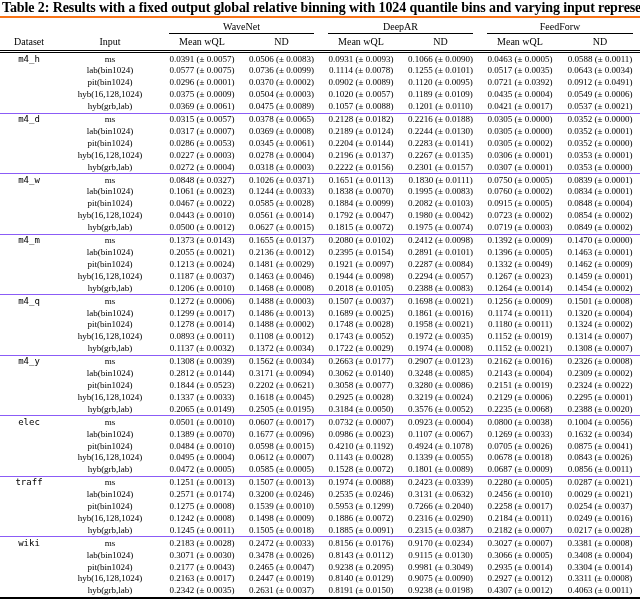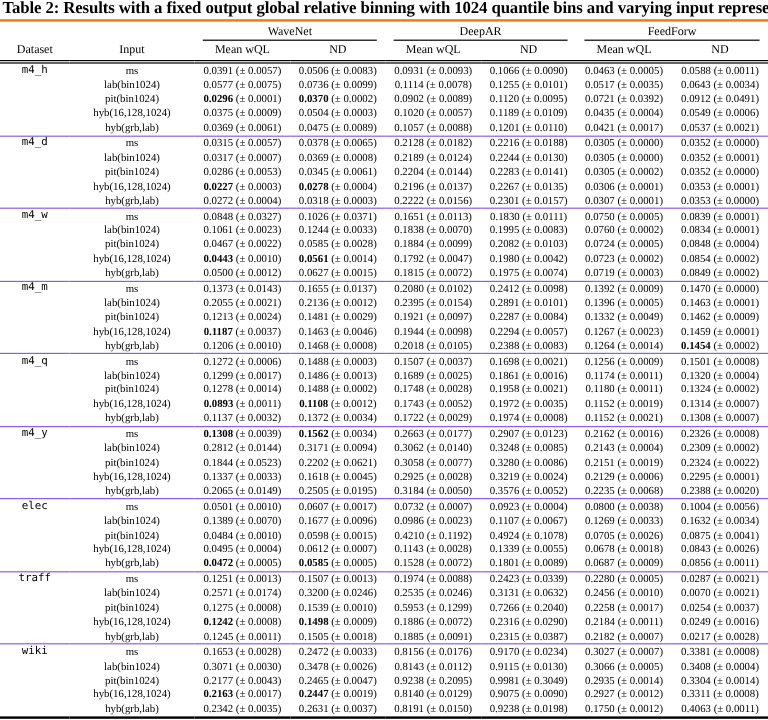--- a/index.html
+++ b/index.html
@@ -12,21 +12,21 @@
   table { width:640px; border-collapse:collapse; table-layout:fixed; border-bottom:2px solid #000; }
   th { font-weight:normal; }
   th.group { font-size:10px; padding:3px 0 2px; position:relative;margin-top:15px; }
   th.group::after { content:""; position:absolute; left:7px; right:7px; bottom:0; border-bottom:1px solid #000; }
   th.sub { font-size:10px; padding:2px 0 3px; vertical-align:bottom; }
   tr.dblrule td { height:2px; padding:0; border-top:1px solid #000; border-bottom:1px solid #000; }
   tbody.block { border-top:1px solid #8b5cf6; }
   tbody.block td { text-align:center; font-size:9px; line-height:10.9px; padding:0.5px 0; white-space:nowrap; }
   td.ds { font-family:"DejaVu Sans Mono", monospace; font-size:8.6px; vertical-align:top; padding-top:2px; }
   td.inp { font-size:9px;margin-top:24px; }
-  .v.b { font-weight:bold;text-align:right; }
+  .v.b { font-weight:normal;text-align:right; }
 </style>
 </head>
 <body>
 
 <div class="title">Table 2: Results with a fixed output global relative binning with 1024 quantile bins and varying input representations.</div>
 
 <table id="tbl">
   <colgroup>
     <col style="width:58px">
       <col style="width:104px">
@@ -174,21 +174,21 @@
         <td class="val"><span class="v">0.1995</span> (± 0.0083)</td>
         <td class="val"><span class="v">0.0760</span> (± 0.0002)</td>
         <td class="val"><span class="v">0.0834</span> (± 0.0001)</td>
       </tr>
       <tr>
         <td class="inp">pit(bin1024)</td>
         <td class="val"><span class="v">0.0467</span> (± 0.0022)</td>
         <td class="val"><span class="v">0.0585</span> (± 0.0028)</td>
         <td class="val"><span class="v">0.1884</span> (± 0.0099)</td>
         <td class="val"><span class="v">0.2082</span> (± 0.0103)</td>
-        <td class="val"><span class="v">0.0724</span> (± 0.0005)</td>
+        <td class="val"><span class="v">0.0915</span> (± 0.0005)</td>
         <td class="val"><span class="v">0.0848</span> (± 0.0004)</td>
       </tr>
       <tr>
         <td class="inp">hyb(16,128,1024)</td>
         <td class="val"><span class="v b">0.0443</span> (± 0.0010)</td>
         <td class="val"><span class="v b">0.0561</span> (± 0.0014)</td>
         <td class="val"><span class="v">0.1792</span> (± 0.0047)</td>
         <td class="val"><span class="v">0.1980</span> (± 0.0042)</td>
         <td class="val"><span class="v">0.0723</span> (± 0.0002)</td>
         <td class="val"><span class="v">0.0854</span> (± 0.0002)</td>
@@ -406,21 +406,21 @@
         <td class="val"><span class="v">0.2280</span> (± 0.0005)</td>
         <td class="val"><span class="v">0.0287</span> (± 0.0021)</td>
       </tr>
       <tr>
         <td class="inp">lab(bin1024)</td>
         <td class="val"><span class="v">0.2571</span> (± 0.0174)</td>
         <td class="val"><span class="v">0.3200</span> (± 0.0246)</td>
         <td class="val"><span class="v">0.2535</span> (± 0.0246)</td>
         <td class="val"><span class="v">0.3131</span> (± 0.0632)</td>
         <td class="val"><span class="v">0.2456</span> (± 0.0010)</td>
-        <td class="val"><span class="v">0.0070</span> (± 0.0021)</td>
+        <td class="val"><span class="v">0.0029</span> (± 0.0021)</td>
       </tr>
       <tr>
         <td class="inp">pit(bin1024)</td>
         <td class="val"><span class="v">0.1275</span> (± 0.0008)</td>
         <td class="val"><span class="v">0.1539</span> (± 0.0010)</td>
         <td class="val"><span class="v">0.5953</span> (± 0.1299)</td>
         <td class="val"><span class="v">0.7266</span> (± 0.2040)</td>
         <td class="val"><span class="v">0.2258</span> (± 0.0017)</td>
         <td class="val"><span class="v">0.0254</span> (± 0.0037)</td>
       </tr>
@@ -440,21 +440,21 @@
         <td class="val"><span class="v">0.1885</span> (± 0.0091)</td>
         <td class="val"><span class="v">0.2315</span> (± 0.0387)</td>
         <td class="val"><span class="v">0.2182</span> (± 0.0007)</td>
         <td class="val"><span class="v">0.0217</span> (± 0.0028)</td>
       </tr>
     </tbody>
     <tbody class="block">
       <tr>
         <td rowspan="5" class="ds">wiki</td>
         <td class="inp">ms</td>
-        <td class="val"><span class="v">0.1653</span> (± 0.0028)</td>
+        <td class="val"><span class="v">0.2183</span> (± 0.0028)</td>
         <td class="val"><span class="v">0.2472</span> (± 0.0033)</td>
         <td class="val"><span class="v">0.8156</span> (± 0.0176)</td>
         <td class="val"><span class="v">0.9170</span> (± 0.0234)</td>
         <td class="val"><span class="v">0.3027</span> (± 0.0007)</td>
         <td class="val"><span class="v">0.3381</span> (± 0.0008)</td>
       </tr>
       <tr>
         <td class="inp">lab(bin1024)</td>
         <td class="val"><span class="v">0.3071</span> (± 0.0030)</td>
         <td class="val"><span class="v">0.3478</span> (± 0.0026)</td>
@@ -480,17 +480,17 @@
         <td class="val"><span class="v">0.9075</span> (± 0.0090)</td>
         <td class="val"><span class="v">0.2927</span> (± 0.0012)</td>
         <td class="val"><span class="v">0.3311</span> (± 0.0008)</td>
       </tr>
       <tr>
         <td class="inp">hyb(grb,lab)</td>
         <td class="val"><span class="v">0.2342</span> (± 0.0035)</td>
         <td class="val"><span class="v">0.2631</span> (± 0.0037)</td>
         <td class="val"><span class="v">0.8191</span> (± 0.0150)</td>
         <td class="val"><span class="v">0.9238</span> (± 0.0198)</td>
-        <td class="val"><span class="v">0.1750</span> (± 0.0012)</td>
+        <td class="val"><span class="v">0.4307</span> (± 0.0012)</td>
         <td class="val"><span class="v">0.4063</span> (± 0.0011)</td>
       </tr>
     </tbody>
   </table>
 
 </body></html>

